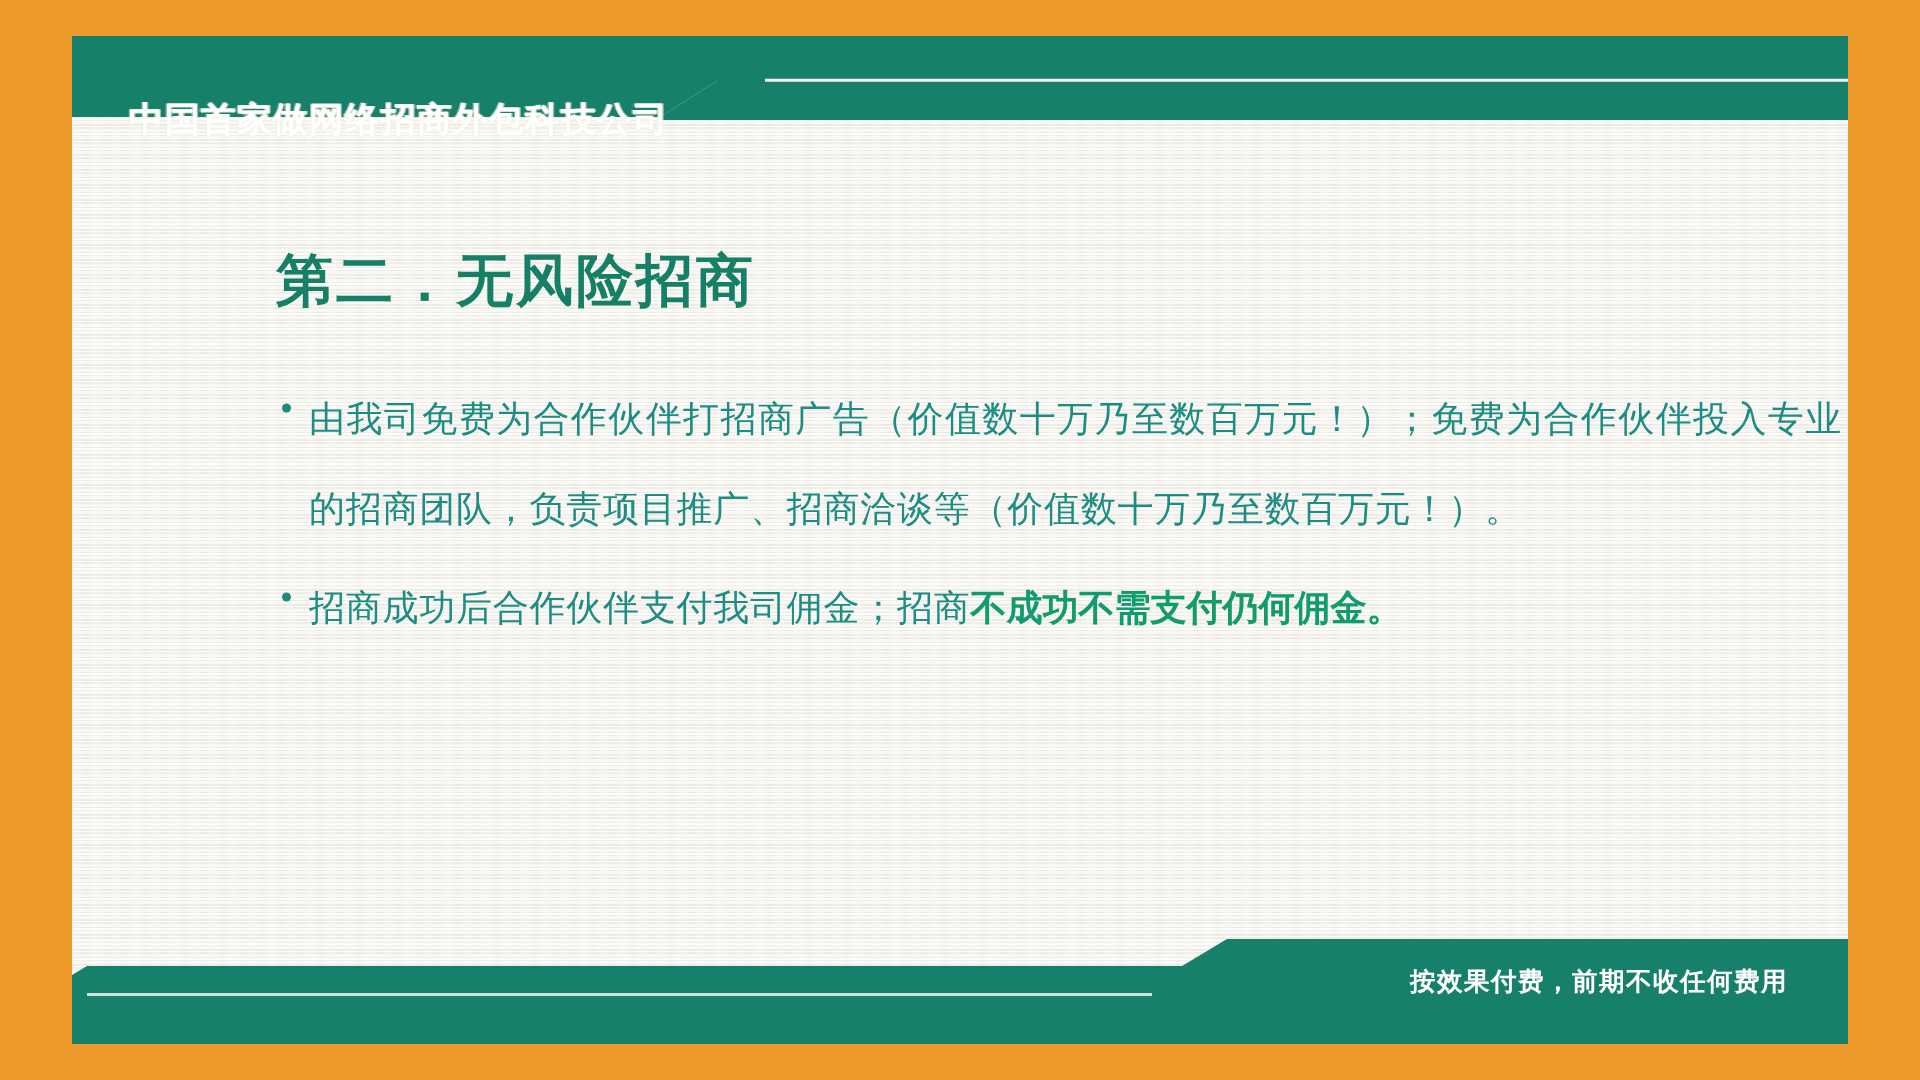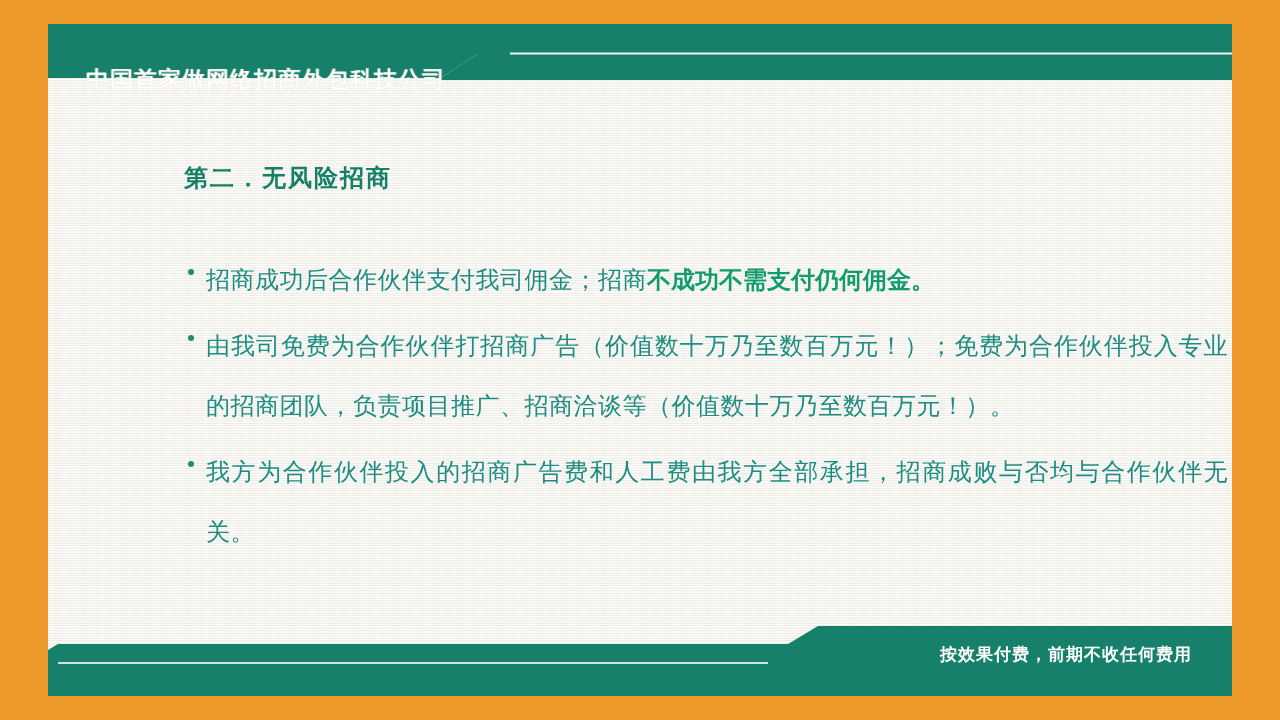--- a/index.html
+++ b/index.html
@@ -51,36 +51,36 @@
     left:0; top:0;
     width:1232px; height:60px;
     pointer-events:none;
   }
   #header-banner svg { display:block; width:100%; height:100%; }
 
   #header-title {
     position:absolute;
     left:38px; top:40px;
     font-size:23px;
-    font-weight:normal;
+    font-weight:bold;
     color:#ffffff;
     letter-spacing:1px;
     white-space:nowrap;
     text-shadow:
       0 1px 0 rgba(245,240,225,0.85),
       1px 0 0 rgba(245,240,225,0.55),
       -1px 0 0 rgba(245,240,225,0.55);
     z-index:5;
   }
 
   
   #heading {
     position:absolute;
     left:136px; top:138px;
-    font-size:24px;
+    font-size:38px;
     font-weight:bold;
     color:#158066;
     letter-spacing:2px;
     white-space:nowrap;
   }
 
   
   #body-list {
     position:absolute;
     left:140px; top:226px;
@@ -157,41 +157,33 @@
 
     <div id="heading">第二．无风险招商</div>
 
     <div id="body-list">
 
       <div class="bullet-row">
         <span class="bullet-dot">
             <i></i>
           </span>
         <span class="bullet-text">
-          <span>招商成功后合作伙伴支付我司佣金；招商</span><span class="em">不成功不需支付仍何佣金。</span><span></span>
-        </span>
-      </div>
-
-      <div class="bullet-row">
-        <span class="bullet-dot">
-            <i></i>
-          </span>
-        <span class="bullet-text">
           <span>由我司免费为合作伙伴打招商广告（价值数十万乃至数百万元！）；免费为合作伙伴投入专业的招商团队，负责项目推广、招商洽谈等（价值数十万乃至数百万元！）。</span><span class="em"></span><span></span>
         </span>
       </div>
 
       <div class="bullet-row">
         <span class="bullet-dot">
             <i></i>
           </span>
         <span class="bullet-text">
-          <span>我方为合作伙伴投入的招商广告费和人工费由我方全部承担，招商成败与否均与合作伙伴无关。</span><span class="em"></span><span></span>
+          <span>招商成功后合作伙伴支付我司佣金；招商</span><span class="em">不成功不需支付仍何佣金。</span><span></span>
         </span>
       </div>
+
 
     </div>
 
     <div id="footer-banner">
       <svg viewBox="0 0 1232 78" preserveAspectRatio="none" xmlns="http://www.w3.org/2000/svg">
         <polygon points="0,32 10,26 740,26 790,26 1232,26 1232,78 0,78" fill="#17806a"></polygon>
         <polygon points="740,26 770,8 1232,8 1232,78 740,78" fill="#17806a"></polygon>
         <rect x="10" y="44" width="710" height="2" fill="#cfe3dc"></rect>
       </svg>
     </div>

